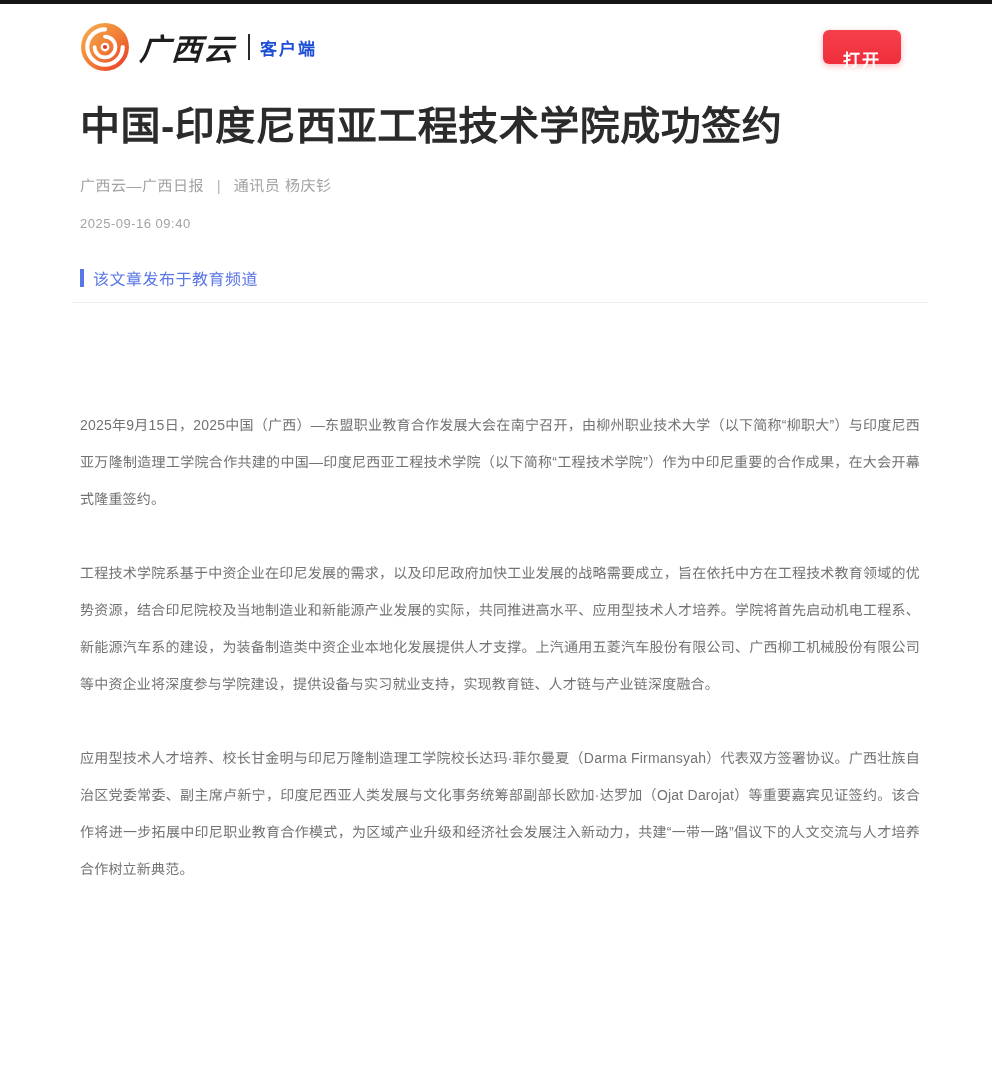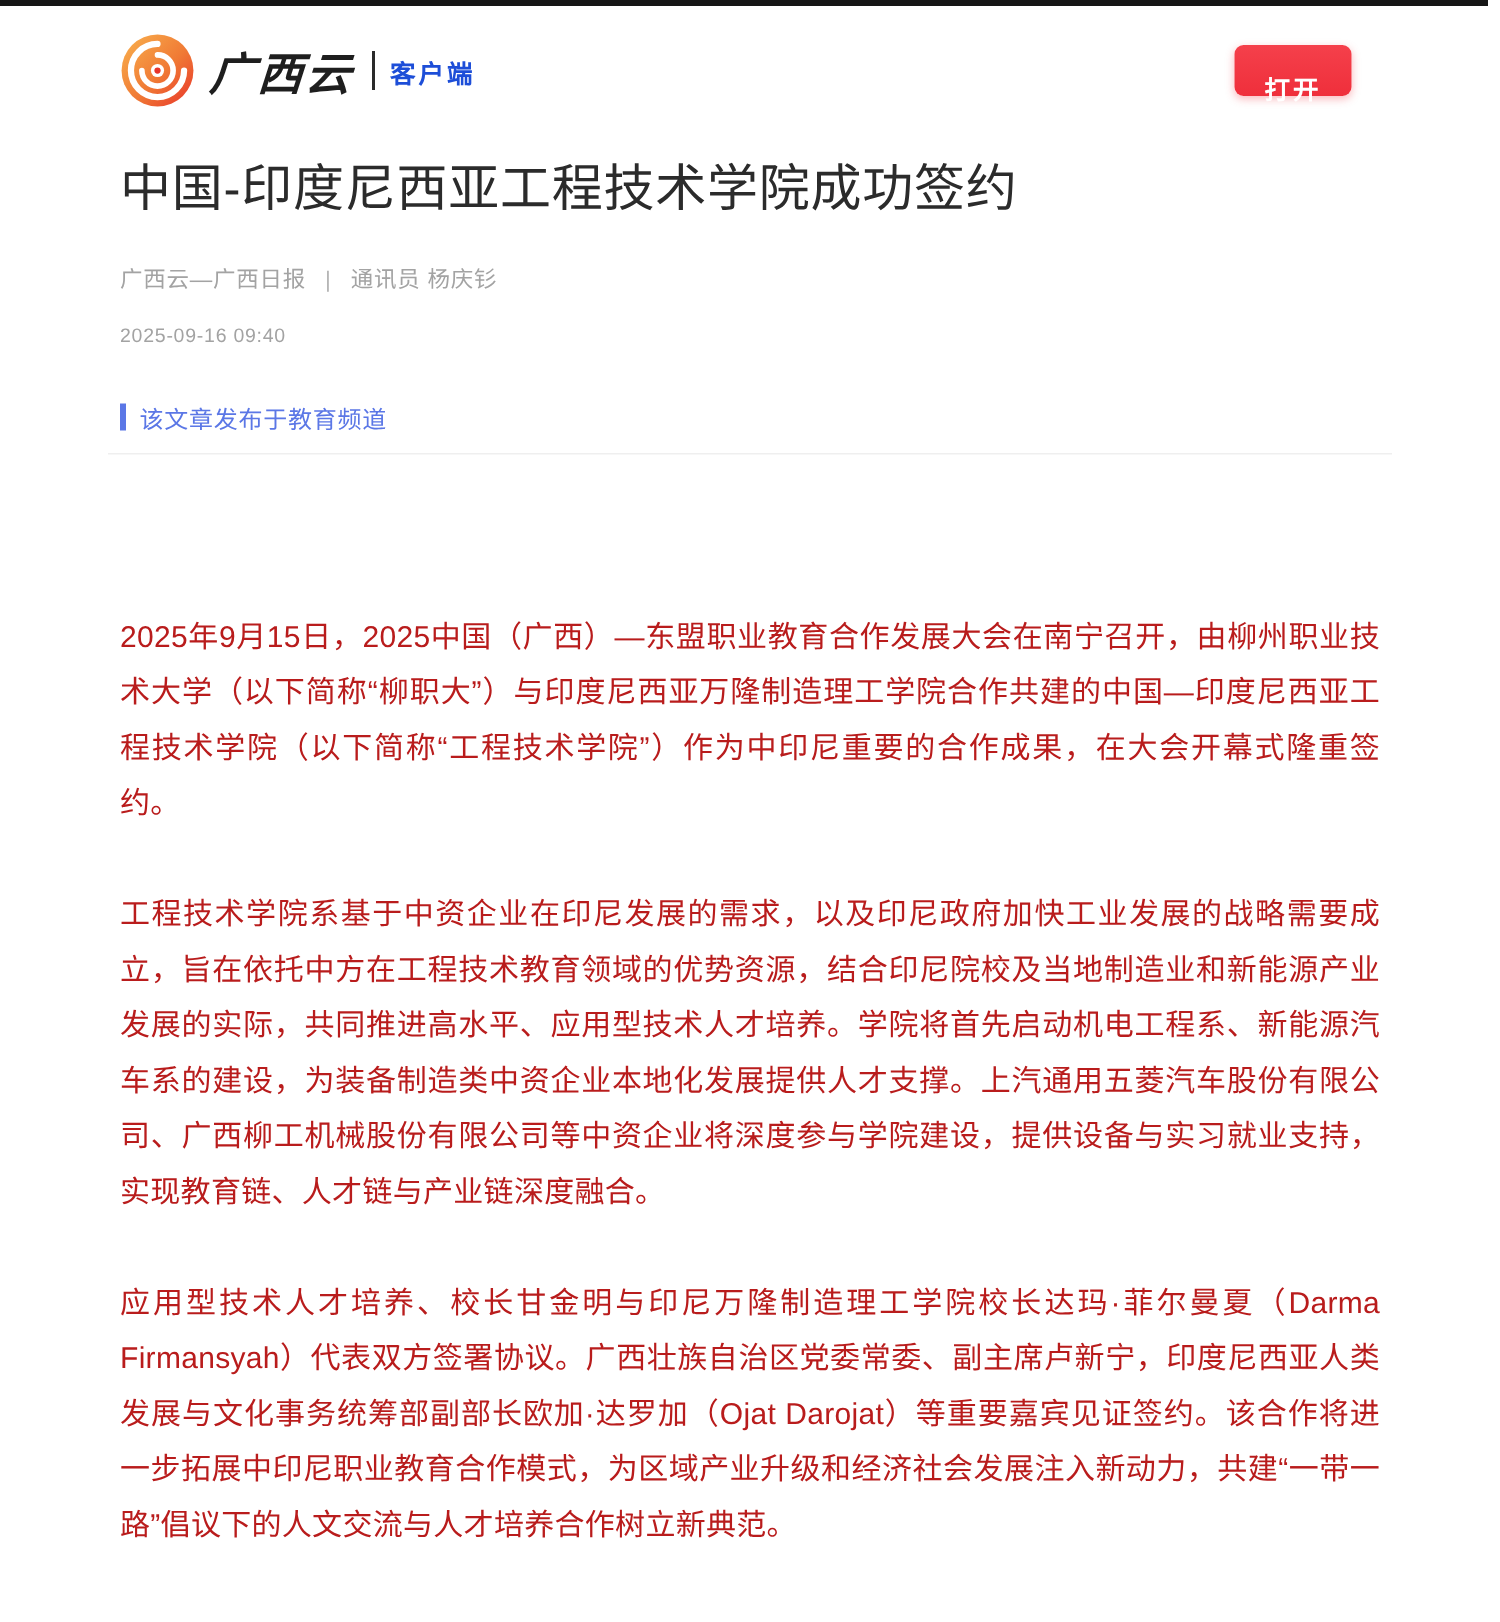--- a/index.html
+++ b/index.html
@@ -64,23 +64,23 @@
     color: #ffffff;
     font-size: 17px;
     font-weight: 700;
     letter-spacing: 2px;
     cursor: pointer;
     box-shadow: 0 2px 6px rgba(240, 55, 65, 0.35);
   }
   
   .page-title {
     margin-top: 34px;
-    font-size: 34px;
+    font-size: 40px;
     line-height: 40px;
-    font-weight: 400;
+    font-weight: 700;
     color: #2b2b2b;
     letter-spacing: 0.5px;
   }
   .byline {
     margin-top: 28px;
     font-size: 15px;
     color: #a3a3a3;
     letter-spacing: 0.5px;
   }
   .byline .sep { margin: 0 8px; color: #b5b5b5; }
@@ -110,23 +110,23 @@
   }
   .divider {
     margin: 12px -8px 0 -8px;
     border: none;
     border-top: 1px solid #efefef;
     height: 0;
   }
   
   .article-body { margin-top: 104px; }
   .article-body p {
-    font-size: 20px;
+    font-size: 14px;
     line-height: 37px;
-    color: #b91c1c;
+    color: #737373;
     text-align: justify;
     margin-bottom: 37px;
     letter-spacing: 0.2px;
   }
 </style>
 </head>
 <body>
 
 <div class="top-bar"></div>
 

